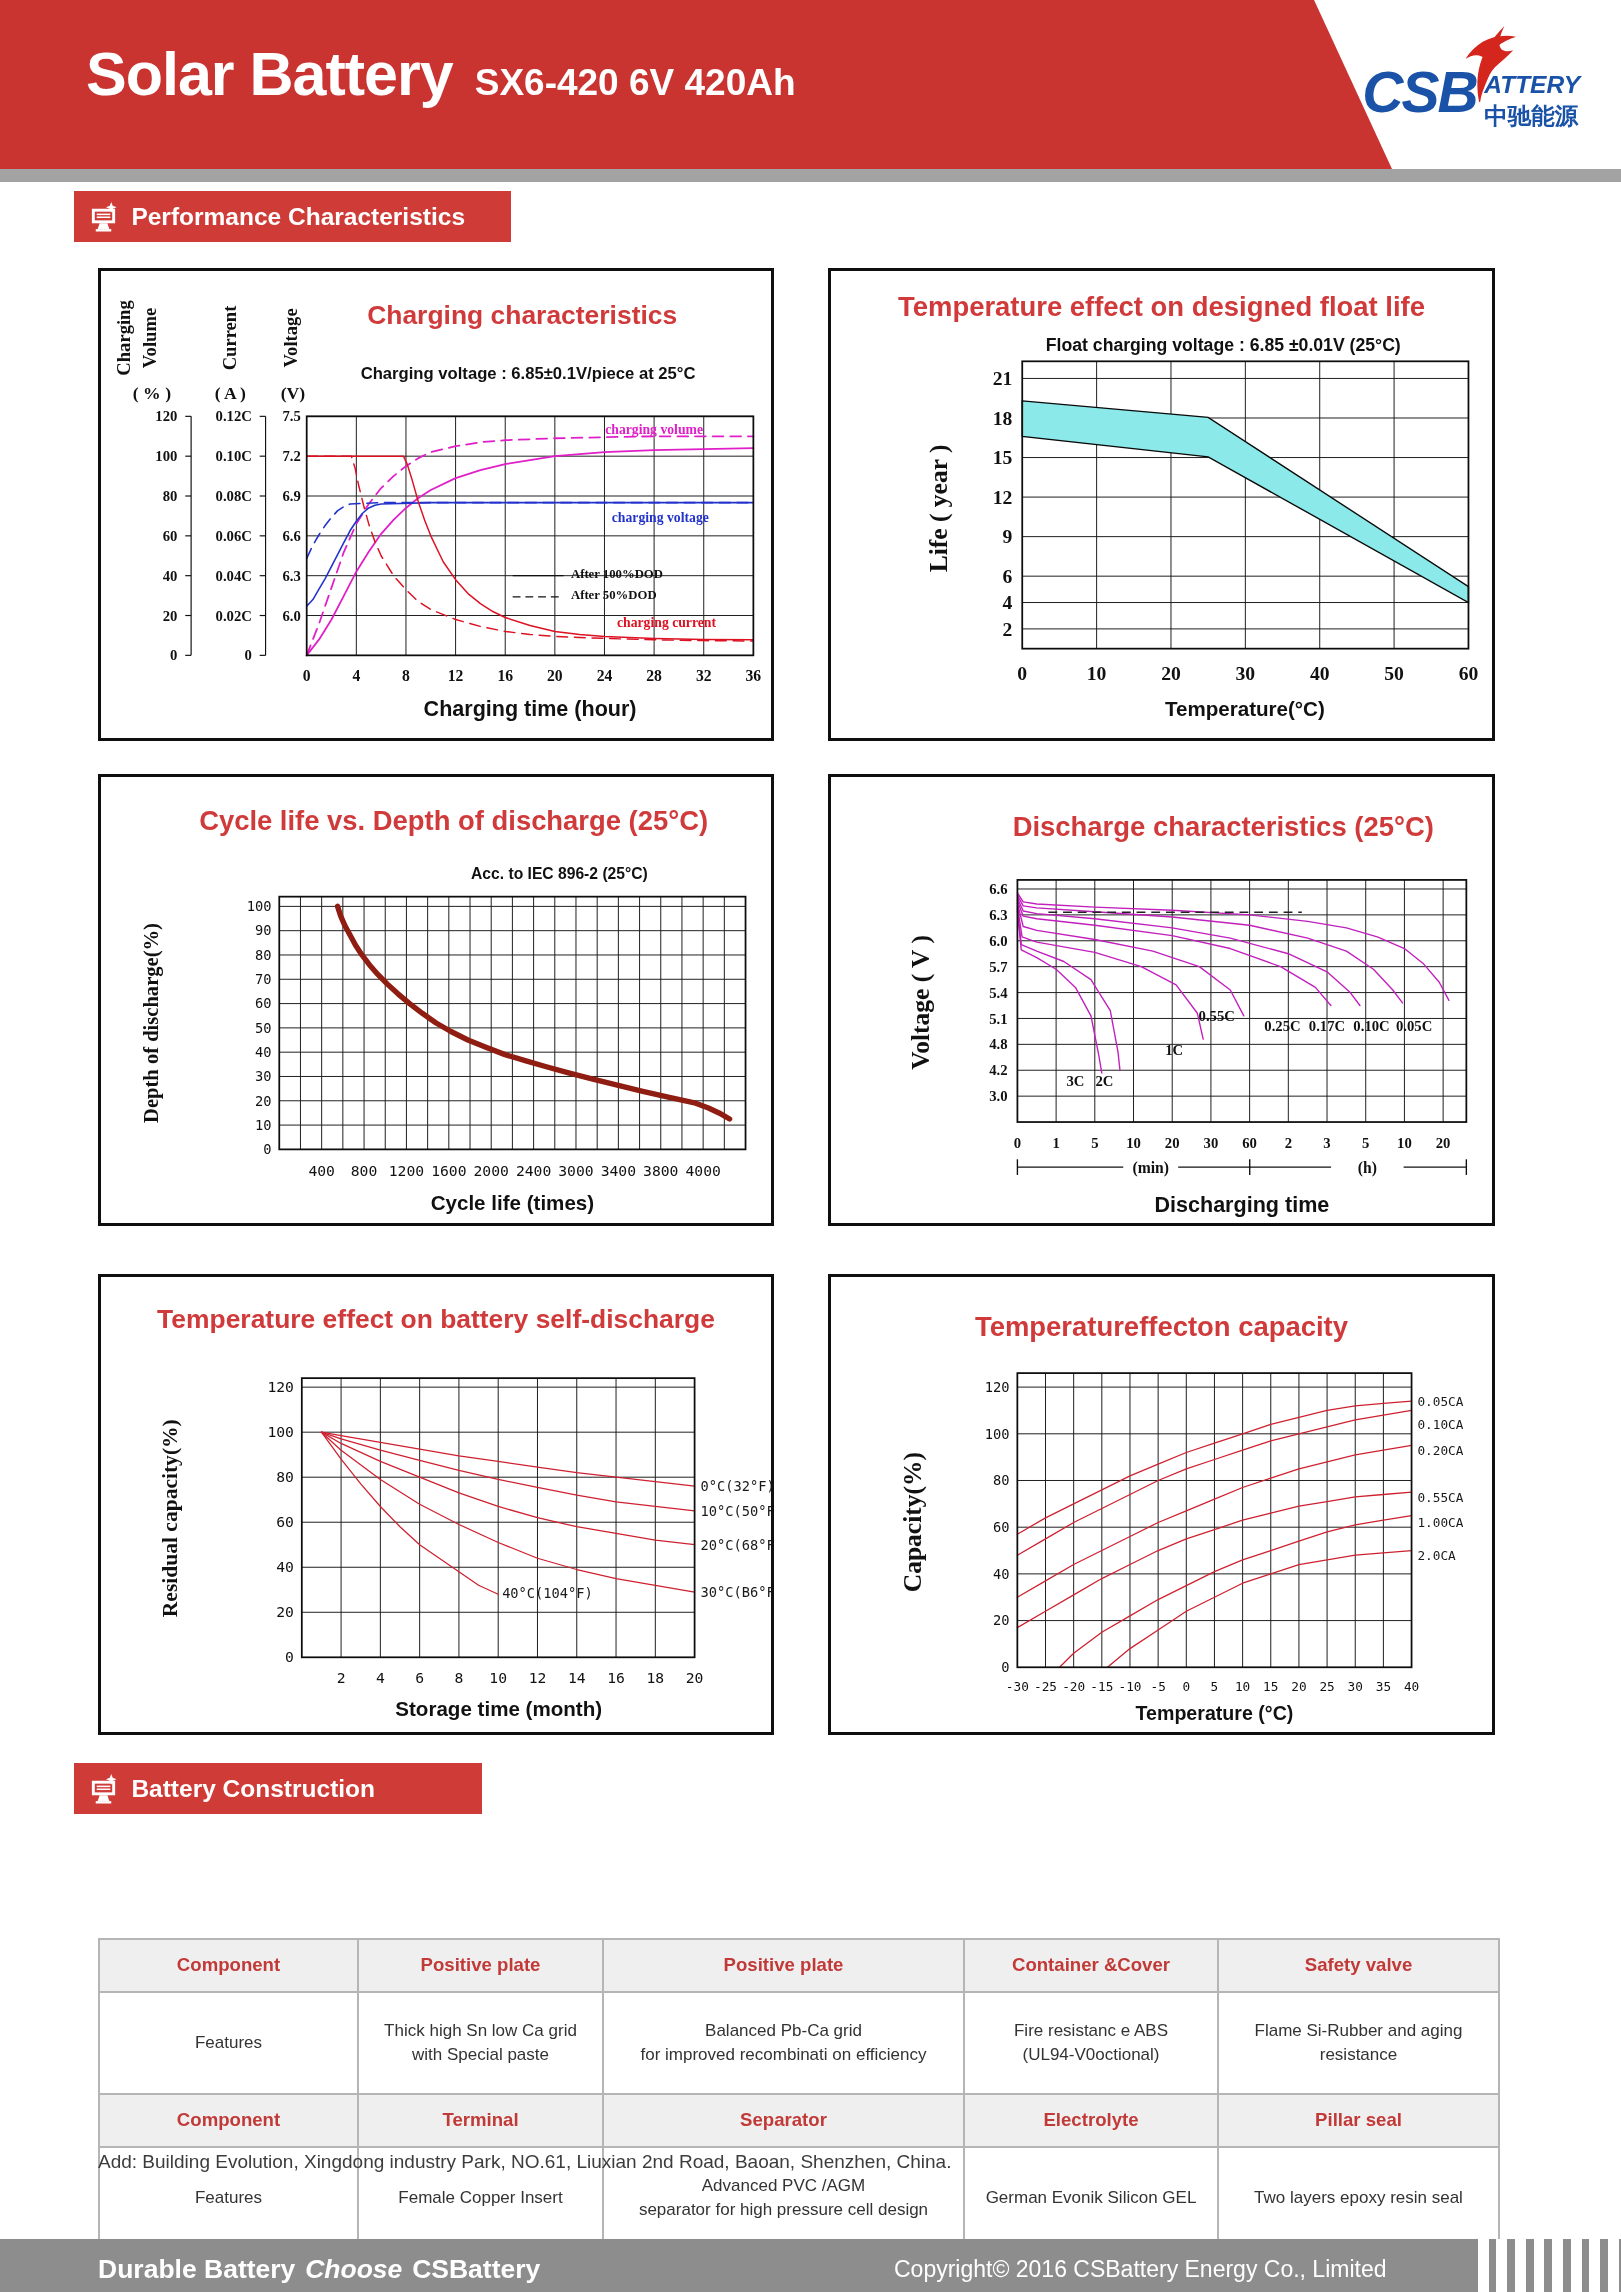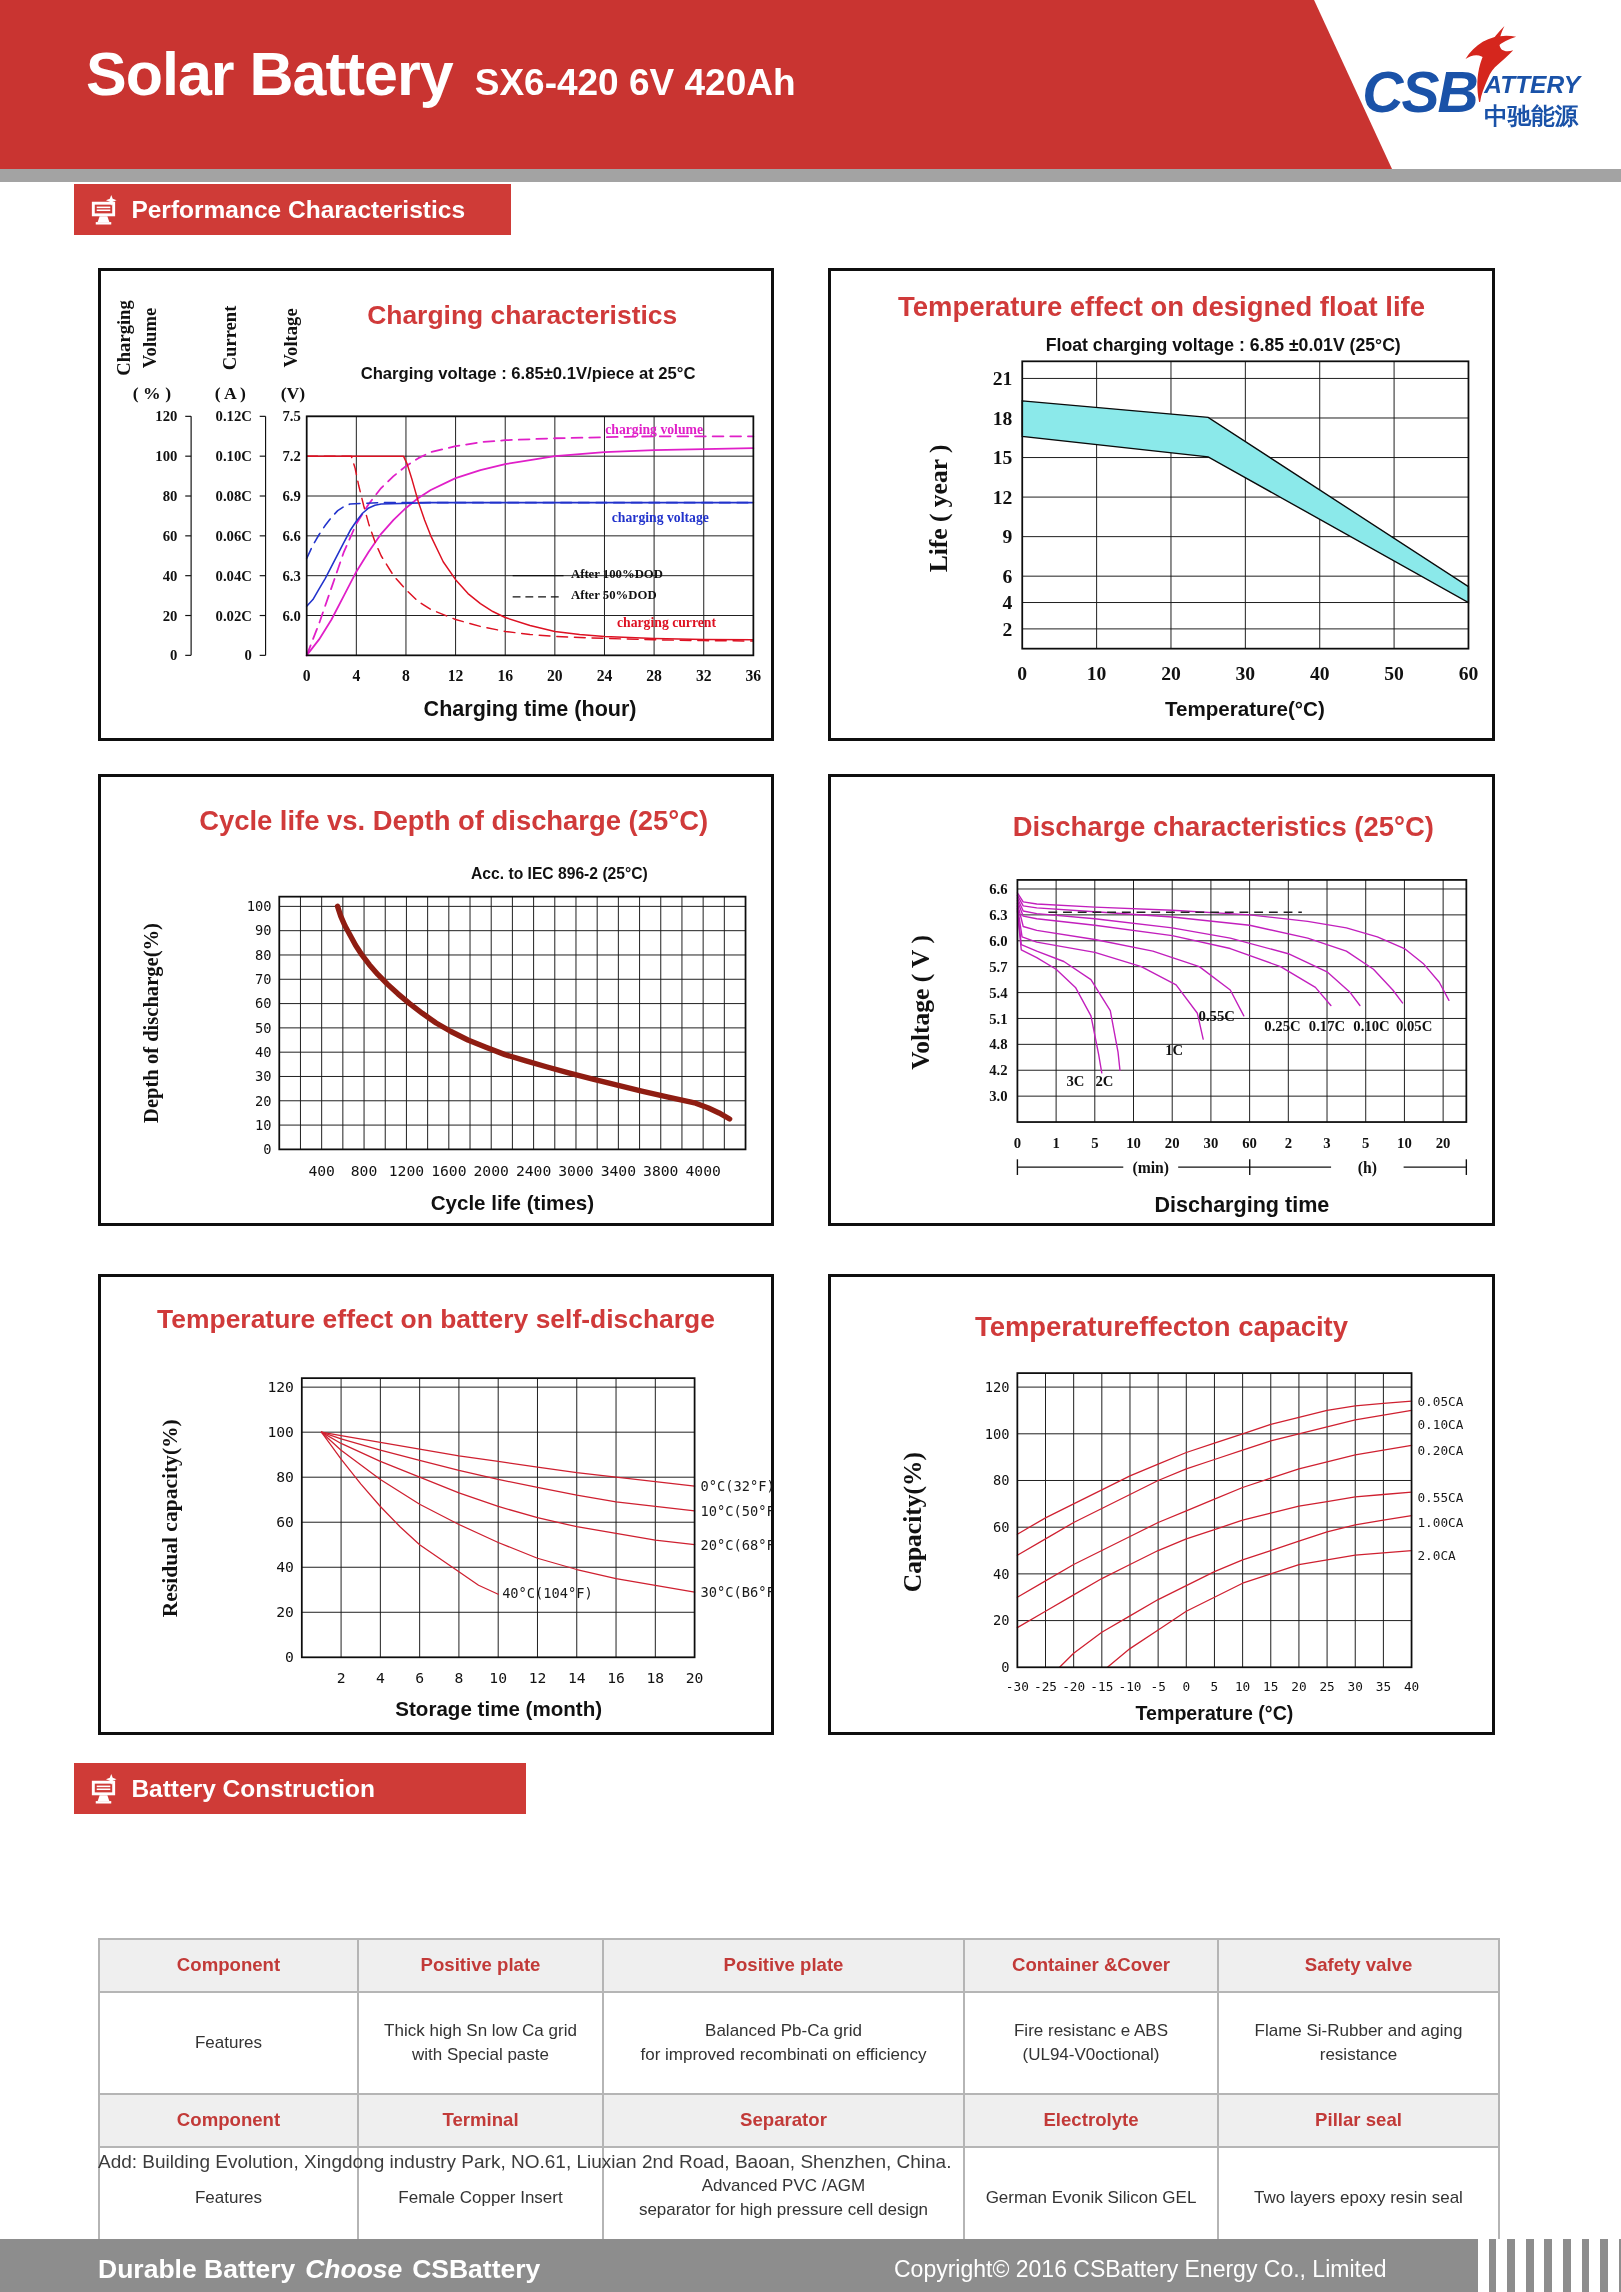--- a/index.html
+++ b/index.html
@@ -50,21 +50,21 @@
     <svg class="logo-flame" width="76" height="84" viewBox="0 0 78 86">
       <path d="M34 84 C29 56 34 32 60 6 C50 26 55 35 69 31 C57 44 48 47 43 60 C39 69 36 77 35 84 Z" fill="#d5261d"></path>
       <path d="M20 40 C31 22 50 13 72 17 C56 22 47 30 42 41 C35 34 27 35 20 40 Z" fill="#d5261d"></path>
     </svg>
     <span class="logo-csb">CSB</span>
     <span class="logo-attery">ATTERY</span>
     <span class="logo-cn">中驰能源</span>
   </div>
   <div class="gray-strip"></div>
 
-  <div class="badge" style="left:74px;top:184px;width:437px;height:51px;">
+  <div class="badge" style="left:74px;top:191px;width:437px;height:51px;">
     <svg width="31" height="33" viewBox="0 0 32 34">
       <rect x="4" y="9" width="24" height="15" fill="#fff"></rect>
       <rect x="7" y="12" width="18" height="9" fill="#cf3b37"></rect>
       <rect x="9" y="14" width="14" height="1.6" fill="#fff"></rect>
       <rect x="9" y="17" width="14" height="1.6" fill="#fff"></rect>
       <polygon points="12,24 20,24 22,30 10,30" fill="#fff"></polygon>
       <rect x="8" y="30" width="16" height="2.5" fill="#fff"></rect>
       <path d="M24 2 L25.5 6 L29.5 7.5 L25.5 9 L24 13 L22.5 9 L18.5 7.5 L22.5 6 Z" fill="#fff"></path>
     </svg>
     <span>Performance Characteristics</span>
@@ -426,21 +426,21 @@
         <text x="598" y="155.3809523809524" fill="#1a1a1a" font-size="13" text-anchor="start" font-family="&quot;DejaVu Sans Mono&quot;,monospace" font-weight="normal">0.10CA</text>
         <text x="598" y="181.57142857142856" fill="#1a1a1a" font-size="13" text-anchor="start" font-family="&quot;DejaVu Sans Mono&quot;,monospace" font-weight="normal">0.20CA</text>
         <text x="598" y="229.19047619047618" fill="#1a1a1a" font-size="13" text-anchor="start" font-family="&quot;DejaVu Sans Mono&quot;,monospace" font-weight="normal">0.55CA</text>
         <text x="598" y="255.38095238095238" fill="#1a1a1a" font-size="13" text-anchor="start" font-family="&quot;DejaVu Sans Mono&quot;,monospace" font-weight="normal">1.00CA</text>
         <text x="598" y="288.7142857142857" fill="#1a1a1a" font-size="13" text-anchor="start" font-family="&quot;DejaVu Sans Mono&quot;,monospace" font-weight="normal">2.0CA</text>
         <text x="337" y="60" fill="#d03a3a" font-size="28" text-anchor="middle" font-family="&quot;Liberation Sans&quot;,sans-serif" font-weight="bold">Temperatureffecton capacity</text>
         <text x="391" y="452" fill="#111" font-size="20" text-anchor="middle" font-family="&quot;Liberation Sans&quot;,sans-serif" font-weight="bold">Temperature (°C)</text>
         <text x="92" y="250" fill="#111" font-size="26" text-anchor="middle" font-family="&quot;Liberation Serif&quot;,serif" font-weight="bold" transform="rotate(-90 92 250)">Capacity(%)</text>
       </svg></div>
 
-  <div class="badge" style="left:74px;top:1763px;width:452px;height:51px;">
+  <div class="badge" style="left:74px;top:1763px;width:408px;height:51px;">
     <svg width="31" height="33" viewBox="0 0 32 34">
       <rect x="4" y="9" width="24" height="15" fill="#fff"></rect>
       <rect x="7" y="12" width="18" height="9" fill="#cf3b37"></rect>
       <rect x="9" y="14" width="14" height="1.6" fill="#fff"></rect>
       <rect x="9" y="17" width="14" height="1.6" fill="#fff"></rect>
       <polygon points="12,24 20,24 22,30 10,30" fill="#fff"></polygon>
       <rect x="8" y="30" width="16" height="2.5" fill="#fff"></rect>
       <path d="M24 2 L25.5 6 L29.5 7.5 L25.5 9 L24 13 L22.5 9 L18.5 7.5 L22.5 6 Z" fill="#fff"></path>
     </svg>
     <span>Battery Construction</span>

